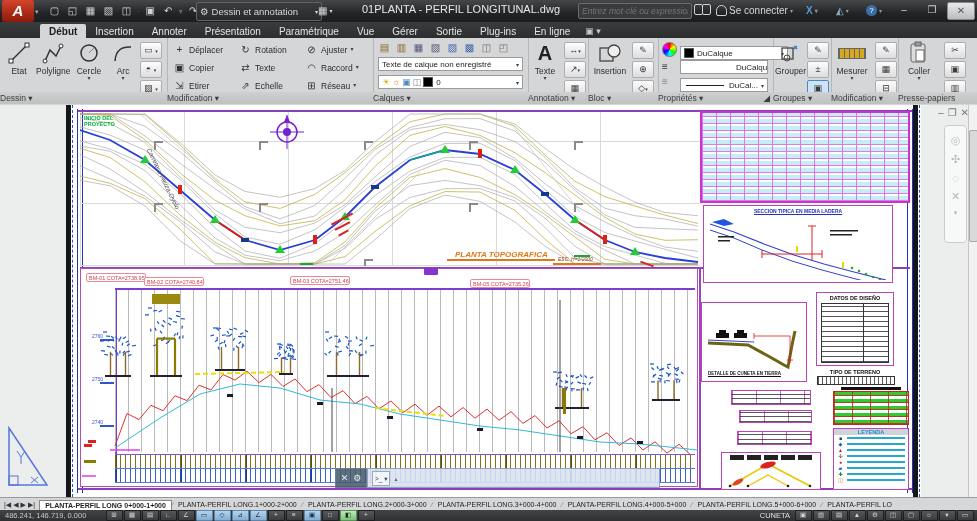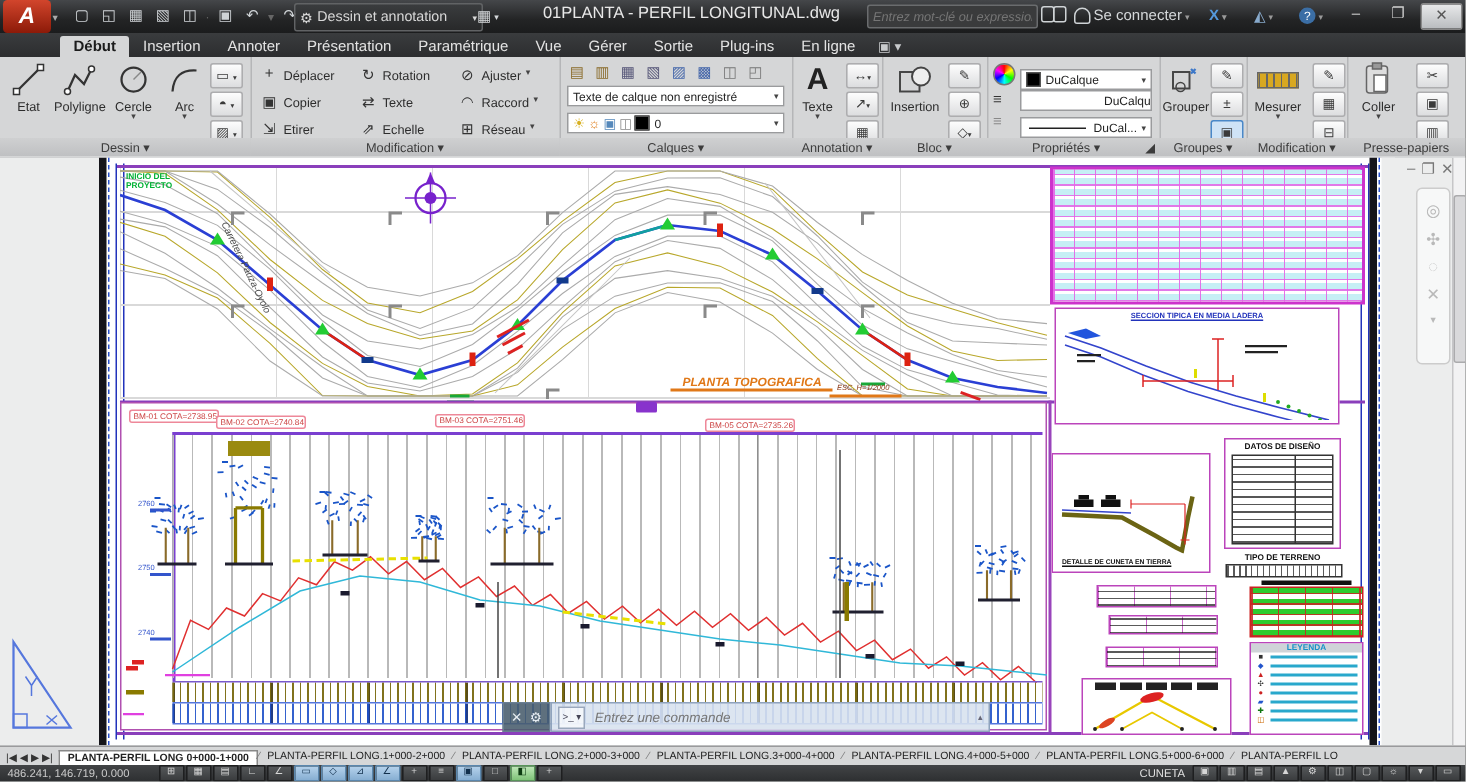--- a/index.html
+++ b/index.html
@@ -28,21 +28,21 @@
   .wbtn.close{background:linear-gradient(#e8e9ea,#b9bcbf);color:#555;border:1px solid #888;}
   
   .rtabs{left:0;top:22px;width:977px;height:16px;background:linear-gradient(#3a3c3e,#2c2d2f);display:flex;align-items:flex-end;padding-left:40px;box-sizing:border-box;}
   .rtab{padding:2px 9px 1px;font-size:10px;color:#e3e3e3;}
   .rtab.active{background:#d5d6d7;color:#1c1c1c;border-radius:2px 2px 0 0;font-weight:bold;}
   .rtab-cam{color:#c8cacc;font-size:9px;padding:2px 6px;}
   
   .ribbon{left:0;top:38px;width:977px;height:67px;background:#d5d6d7;border-bottom:1px solid #97989a;}
   .panel{position:absolute;top:0;height:66px;border-right:1px solid #b5b6b8;}
   .plabel{position:absolute;left:0;right:0;bottom:0;height:12px;background:linear-gradient(#cfd0d1,#bfc0c2);
-          color:#3c3c3c;font-size:8.5px;text-align:center;line-height:12px;}
+          color:#3c3c3c;font-size:8.5px;line-height:12px;}
   .bigbtn{position:absolute;top:2px;width:34px;height:50px;text-align:center;color:#2c2c2c;font-size:8.5px;}
   .bigbtn .ic{height:26px;display:flex;align-items:center;justify-content:center;}
   .dd{color:#444;font-size:6px;line-height:5px;}
   .smallcol{position:absolute;display:flex;flex-direction:column;gap:2px;}
   .sbico{width:20px;height:15px;border:1px solid #adadaf;background:linear-gradient(#fdfdfd,#dcdddf);
          color:#3a3a3a;font-size:9px;text-align:center;line-height:14px;border-radius:2px;}
   .mrow{position:absolute;display:flex;align-items:center;gap:3px;font-size:8.5px;color:#2c2c2c;height:15px;}
   .mrow .g{width:13px;text-align:center;font-size:10px;color:#333;}
   .drop{position:absolute;height:14px;background:#fff;border:1px solid #9a9b9d;font-size:8px;color:#222;
         display:flex;align-items:center;padding:0 3px;gap:3px;box-sizing:border-box;}
@@ -359,21 +359,21 @@
       </div>
       <div class="plabel"><span>Bloc</span> ▾</div>
     </div>
 
     <div class="panel" style="left:658px;width:115px;">
       <div class="smallcol" style="left:4px;top:4px;gap:4px;">
         <div class="colorwheel"></div>
         <div style="font-size:10px;color:#333;">≡</div>
         <div style="font-size:10px;color:#888;">≡</div>
       </div>
-      <div class="drop" style="left:22px;top:8px;width:88px;">
+      <div class="drop" style="left:22px;top:8px;width:108px;">
         <span class="swatch"></span>
         <span>DuCalque</span>
           <span class="caret">▾</span>
         </div>
       <div class="drop" style="left:22px;top:22px;width:88px;gap:48px;">
         <span class="linesample"></span>
         <span>DuCalqu</span>
           <span class="caret">▾</span>
         </div>
       <div class="drop" style="left:22px;top:40px;width:88px;">
@@ -903,21 +903,20 @@
     <div class="abs scroll"></div>
     <div class="abs thumb"></div>
 
     <div class="abs cmd">
       <div class="cmdcap">
         <span>✕</span>
         <span>⚙</span>
       </div>
       <div class="cmdbody">
         <span class="cmdprompt">&gt;_ ▾</span>
-        <input placeholder="Entrez une commande" style="">
         <span style="font-size:6px;color:#667;">▴</span>
       </div>
     </div>
   </div>
 
   <div class="abs ltabs">
     <div class="lnav">
       <span>|◀</span>
       <span>◀</span>
       <span>▶</span>

